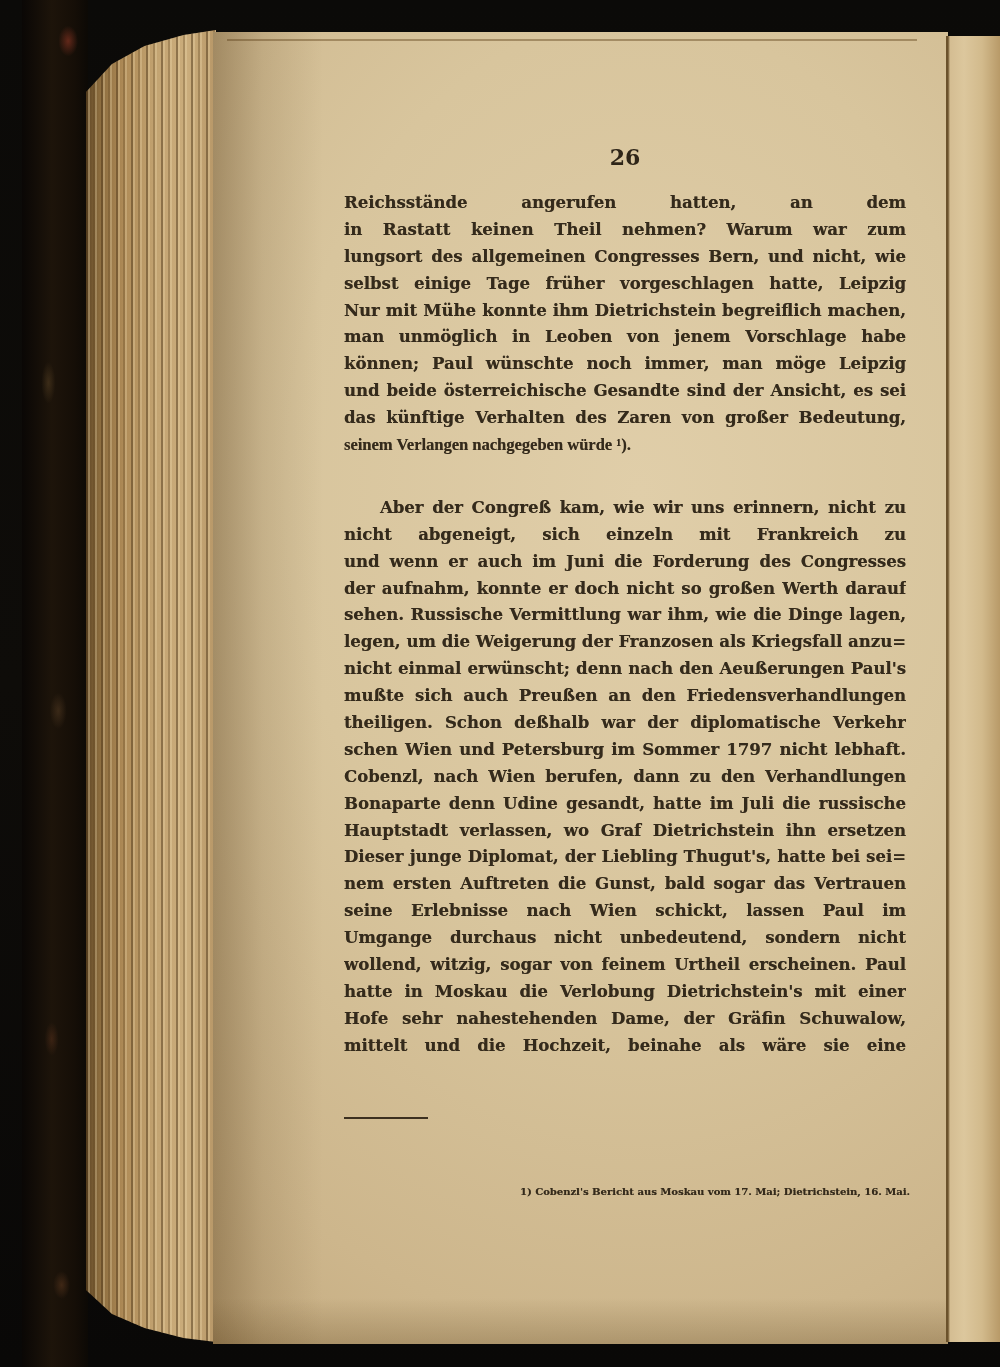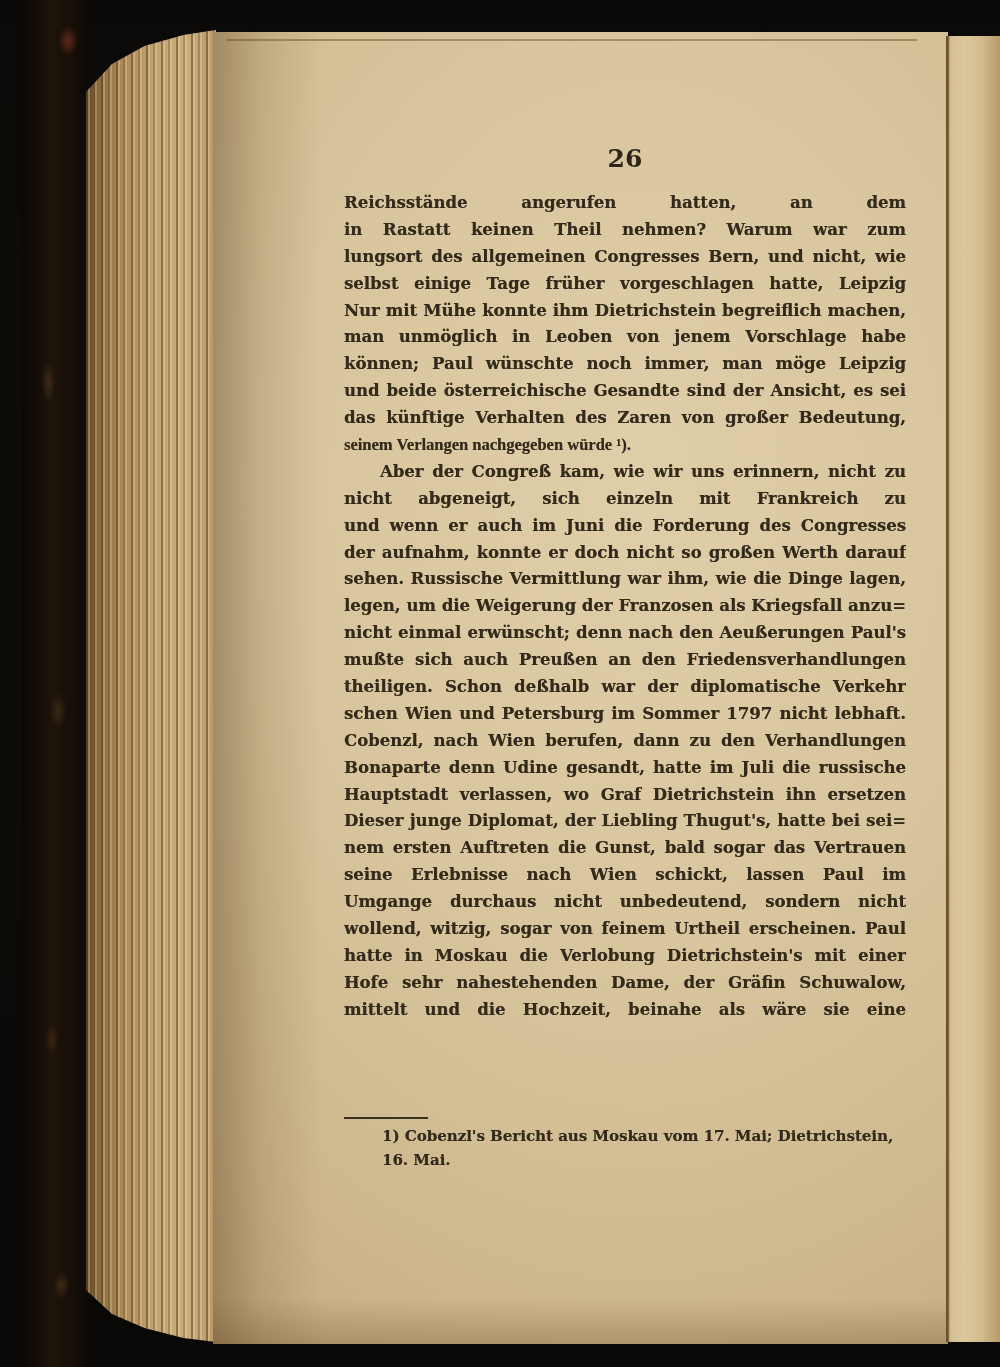--- a/index.html
+++ b/index.html
@@ -79,59 +79,60 @@
         #6b522c 0px, #6b522c 2px,
         #d4bd92 4px, #dcc79d 18px,
         #d2ba8c 36px, #b89a68 54px);
   }
   
   .page-number {
     position: absolute;
     left: 344px; top: 144px;
     width: 562px;
     text-align: center;
-    font-size: 25px;
+    font-size: 22px;
     font-weight: 700;
     color: #2e2518;
   }
   .text-block {
     position: absolute;
     left: 344px; top: 190px;
     width: 562px;
     font-size: 16.5px;
     font-weight: 700;
     color: #342a1b;
     text-shadow: 0.2px 0 0 rgba(52,42,27,.6);
   }
   .text-line {
     height: 26.9px;
     line-height: 26.9px;
     text-align: justify;
     text-align-last: justify;
     overflow: hidden;
   }
-  .text-line.indent { text-indent: 36px; }
+  .text-line.indent { text-indent: 36px; margin-top: 36px; }
   .text-line.no-justify-last { text-align-last: left; font-family: Liberation Serif, serif; }
   .footnote-rule {
     position: absolute;
     left: 344px; top: 1117px;
     width: 84px; height: 2px;
     background: #3c3020;
   }
   .footnote {
     position: absolute;
-    left: 344px; top: 1124px;
+    left: 344px; top: 1180px;
     width: 566px;
     padding-left: 38px;
     box-sizing: border-box;
-    font-size: 15px;
+    font-size: 10px;
     font-weight: 700;
     line-height: 24px;
     color: #342a1b;
     text-shadow: 0.2px 0 0 rgba(52,42,27,.6);
+    text-align: right;
   }
 </style>
 </head>
 <body>
 
 <div class="stage">
   <div class="spine"></div>
   <div class="page-edges"></div>
 
   <div class="page">

